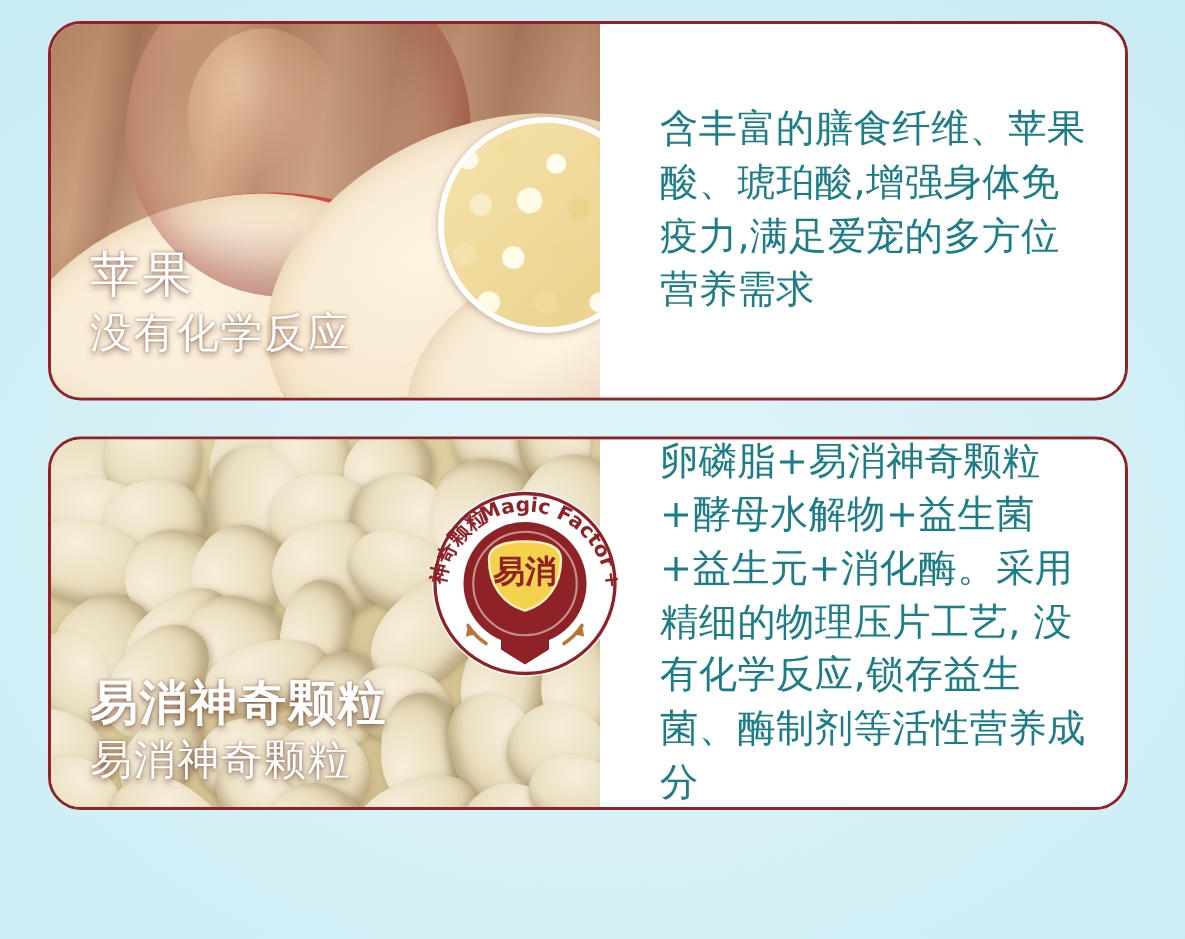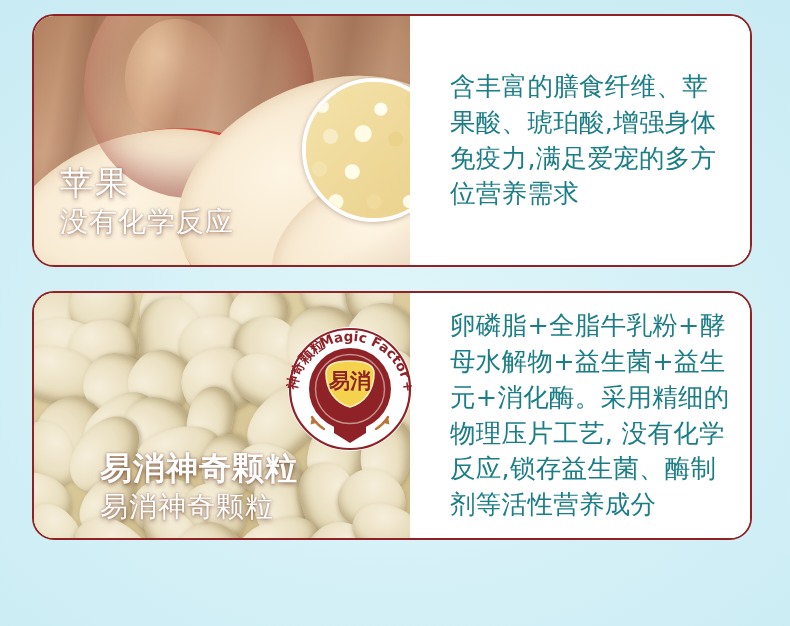--- a/index.html
+++ b/index.html
@@ -24,21 +24,20 @@
     box-sizing:border-box;
     display:flex;
   }
   #card-apple{top:14px;height:253px;}
   #card-grain{top:291px;height:249px;}
 
   .photo{
     position:relative;
     width:366px;flex:0 0 366px;
     overflow:hidden;
-    padding-left:10px;
   }
   .copy{
     position:relative;flex:1 1 auto;
     background:#fff;
     display:flex;align-items:center;
   }
   .copy p{
     margin:0;
     padding:0 18px 0 40px;
     color:#1b7d85;
@@ -151,21 +150,21 @@
   }
 
   
   .title-block{
     position:absolute;left:26px;z-index:5;
     color:#ffffff;
     text-shadow:0 2px 4px rgba(90,35,20,.55), 0 0 2px rgba(90,35,20,.45);
     font-family:"DejaVu Sans","Liberation Sans",sans-serif;
   }
   #apple-title-block{bottom:26px;}
-  #grain-title-block{bottom:14px;margin-left:40px;}
+  #grain-title-block{bottom:14px;}
   .title-main{font-size:33px;line-height:1.18;letter-spacing:2px;}
   .title-main.bold{font-weight:bold;font-size:32px;letter-spacing:1px;}
   .title-sub{font-size:28px;line-height:1.22;letter-spacing:1px;margin-top:2px;}
 
   
   .seal{
     position:absolute;left:286px;top:325px;width:128px;height:128px;z-index:9;
   }
   .seal svg{display:block;width:128px;height:128px;}
 </style>
@@ -259,21 +258,21 @@
         <div class="grain-vignette"></div>
       </div>
 
       <div class="title-block" id="grain-title-block">
         <div class="title-main bold">易消神奇颗粒</div>
         <div class="title-sub">易消神奇颗粒</div>
       </div>
     </div>
 
     <div class="copy">
-      <p>卵磷脂+全脂牛乳粉+酵母水解物+益生菌+益生元+消化酶。采用精细的物理压片工艺, 没有化学反应,锁存益生菌、酶制剂等活性营养成分</p>
+      <p>卵磷脂+易消神奇颗粒+酵母水解物+益生菌+益生元+消化酶。采用精细的物理压片工艺, 没有化学反应,锁存益生菌、酶制剂等活性营养成分</p>
     </div>
   </div>
 
   <div class="seal">
     <svg viewBox="0 0 128 128" xmlns="http://www.w3.org/2000/svg">
       <defs>
         <path id="arcTop" d="M 10 70 A 54 54 0 0 1 118 70"></path>
       </defs>
 
       <circle cx="64" cy="64" r="62" fill="#ffffff"></circle>

